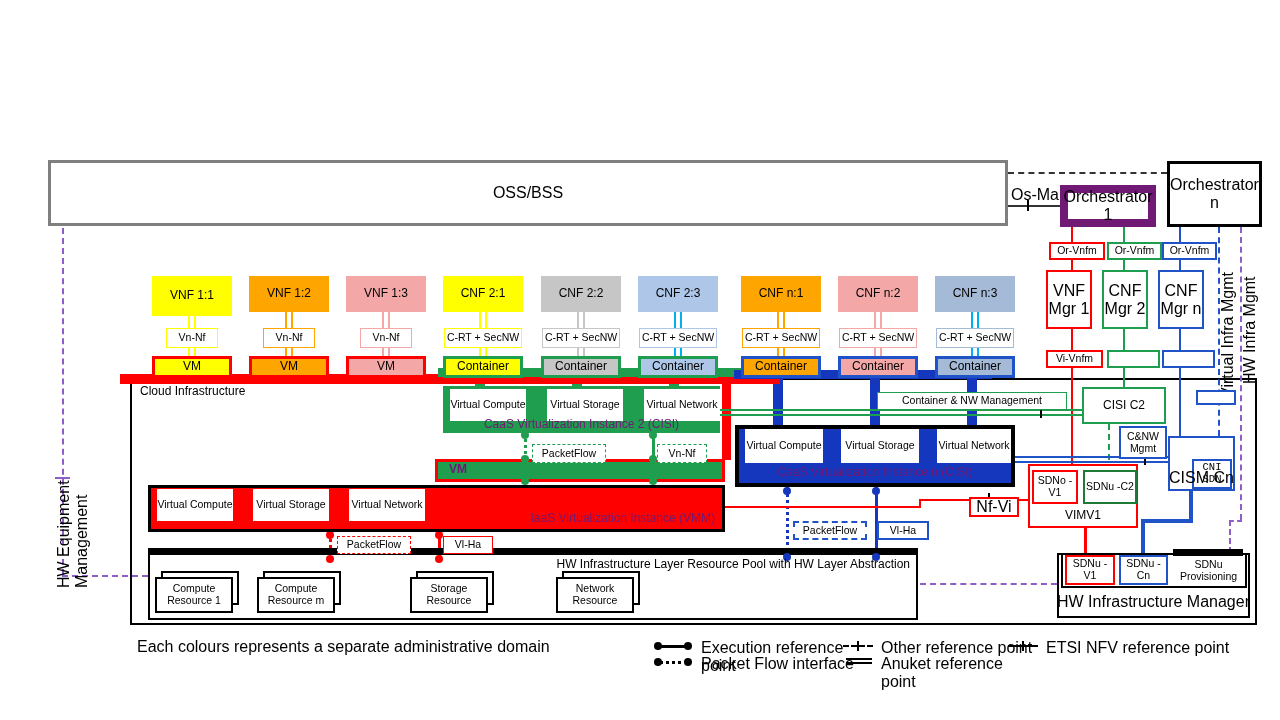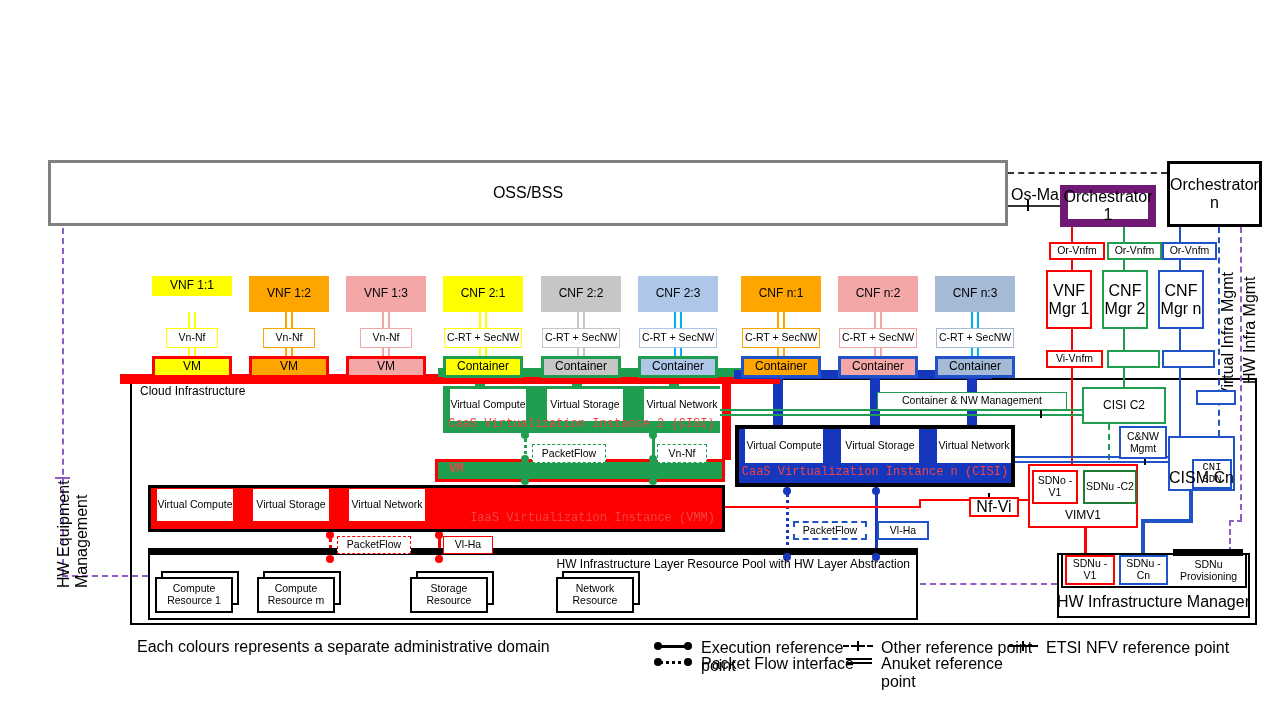--- a/index.html
+++ b/index.html
@@ -15,21 +15,21 @@
   .bdgreen{border:2px solid #1E7A34;background:#fff;}
   .bblue{border:2px solid #2153C8;background:#fff;}
   .bblack{border:2px solid #000;background:#fff;}
   .nred{border:3px solid #FF0000;}
   .ngreen{border:3px solid #1F9E4F;}
   .nblue{border:3px solid #2153C8;}
   .dot{position:absolute;width:8px;height:8px;border-radius:50%;box-sizing:border-box;}
   .dgreen{background:#1F9E4F;}.dred{background:#FF0000;}.dblue{background:#1437BE;}.dblack{background:#000;}
   .vtext{writing-mode:vertical-rl;transform:rotate(180deg);display:flex;align-items:center;justify-content:center;}
   .tickv{border-left:2px solid #000;}
-  .white{color:#ef4444;font-family:Liberation Mono, monospace;}
+  .white{color:#701a75;}
 </style>
 </head>
 <body>
 
 <div id="canvas">
 
   <div class="a c f15" style="left:48px;top:160px;width:960px;height:66px;border:3px solid #7F7F7F;background:#fff;">OSS/BSS</div>
   <div class="a z1" style="left:1008px;top:172px;width:159px;height:0;border-top:2px dashed #333;"></div>
   <div class="a z1" style="left:1008px;top:205px;width:52px;height:0;border-top:2px solid #333;"></div>
   <div class="a z1 tickv" style="left:1027px;top:200px;height:11px;"></div>
@@ -58,21 +58,21 @@
   <div class="a c f10 z4 bblue" style="left:1162px;top:242px;width:55px;height:18px;">Or-Vnfm</div>
 
   <div class="a c f11 z4 bred" style="left:1046px;top:270px;width:46px;height:59px;">VNF Mgr 1</div>
   <div class="a c f11 z4 bgreen" style="left:1102px;top:270px;width:46px;height:59px;">CNF Mgr 2</div>
   <div class="a c f11 z4 bblue" style="left:1158px;top:270px;width:46px;height:59px;">CNF Mgr n</div>
 
   <div class="a c f10 z4 bred" style="left:1046px;top:350px;width:57px;height:18px;">Vi-Vnfm</div>
   <div class="a z4 bgreen" style="left:1107px;top:350px;width:53px;height:18px;"></div>
   <div class="a z4 bblue" style="left:1162px;top:350px;width:53px;height:18px;"></div>
 
-  <div class="a c f12 z4" style="left: 152px; top: 276px; width: 80px; height: 20px; background-color: rgb(255, 255, 0);">VNF 1:1</div>
+  <div class="a c f12 z4" style="left: 152px; top: 276px; width: 80px; height: 40px; background-color: rgb(255, 255, 0);">VNF 1:1</div>
   <div class="a c f12 z4" style="left: 249px; top: 276px; width: 80px; height: 36px; background-color: rgb(255, 165, 0);">VNF 1:2</div>
   <div class="a c f12 z4" style="left: 346px; top: 276px; width: 80px; height: 36px; background-color: rgb(244, 167, 167);">VNF 1:3</div>
   <div class="a c f12 z4" style="left: 443px; top: 276px; width: 80px; height: 36px; background-color: rgb(255, 255, 0);">CNF 2:1</div>
   <div class="a c f12 z4" style="left: 541px; top: 276px; width: 80px; height: 36px; background-color: rgb(198, 198, 198);">CNF 2:2</div>
   <div class="a c f12 z4" style="left: 638px; top: 276px; width: 80px; height: 36px; background-color: rgb(174, 199, 232);">CNF 2:3</div>
   <div class="a c f12 z4" style="left: 741px; top: 276px; width: 80px; height: 36px; background-color: rgb(255, 165, 0);">CNF n:1</div>
   <div class="a c f12 z4" style="left: 838px; top: 276px; width: 80px; height: 36px; background-color: rgb(244, 167, 167);">CNF n:2</div>
   <div class="a c f12 z4" style="left: 935px; top: 276px; width: 80px; height: 36px; background-color: rgb(165, 186, 214);">CNF n:3</div>
 
   <div class="a z1" style="left: 188px; top: 312px; width: 8px; height: 44px; border-left: 2.5px solid rgb(255, 255, 0); border-right: 2.5px solid rgb(255, 255, 0); border-top-color: rgb(255, 255, 0); border-bottom-color: rgb(255, 255, 0);"></div>

